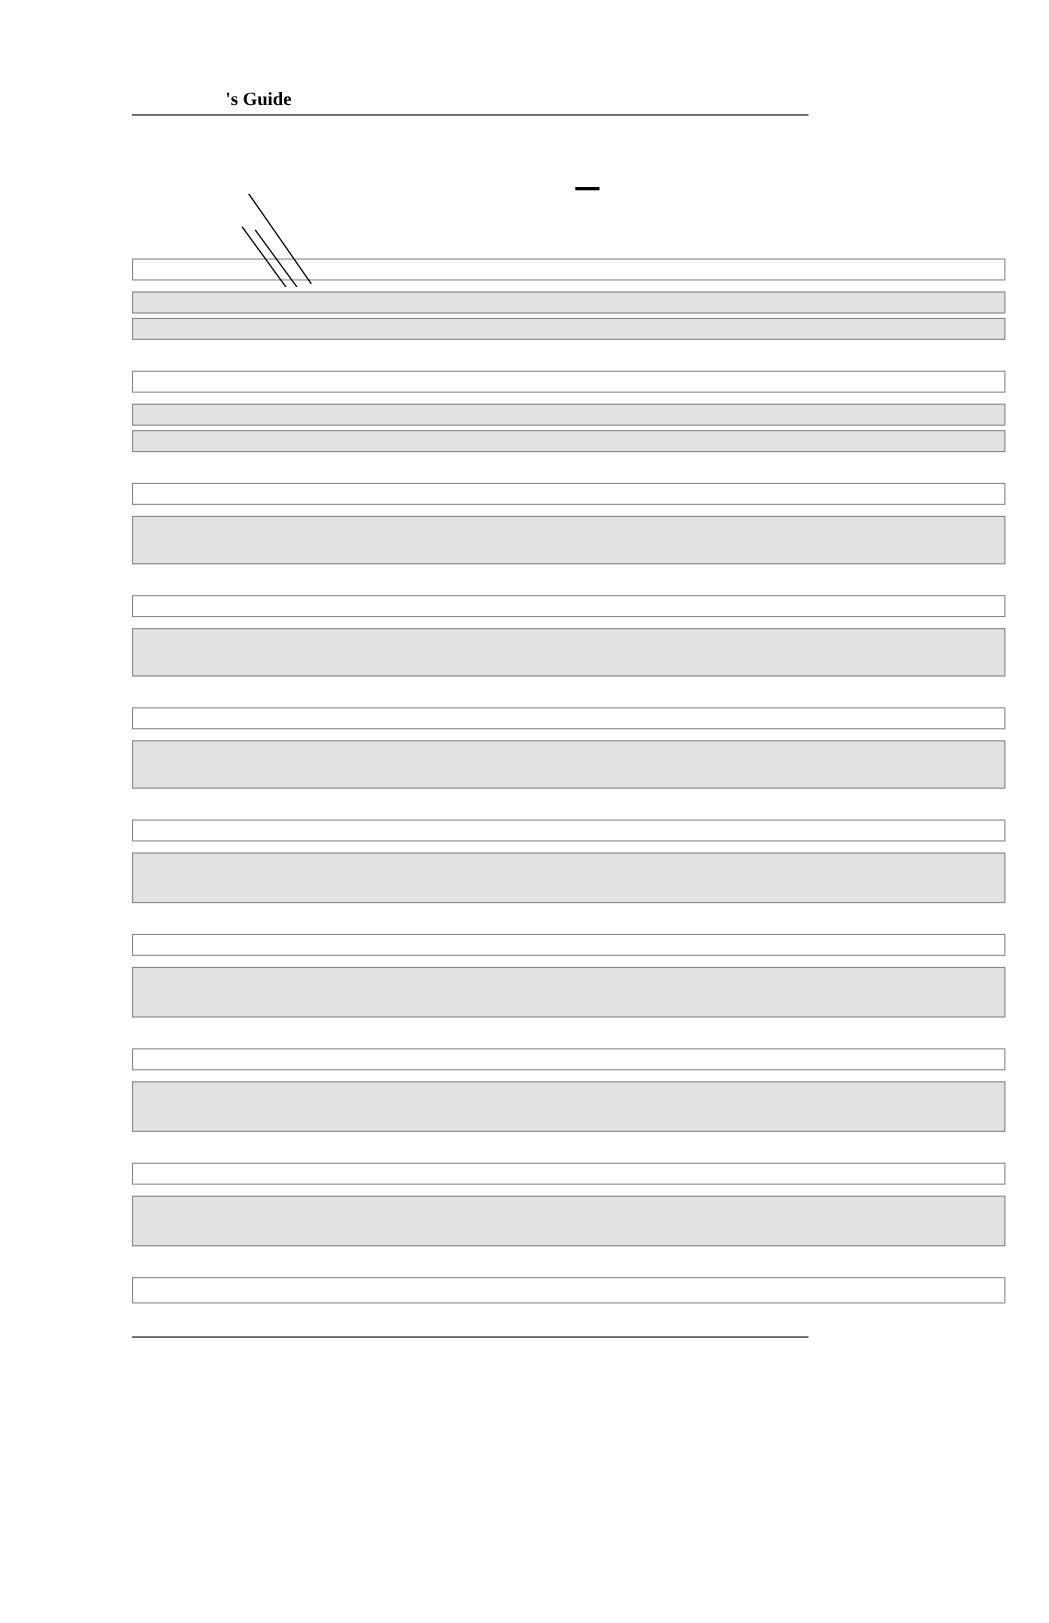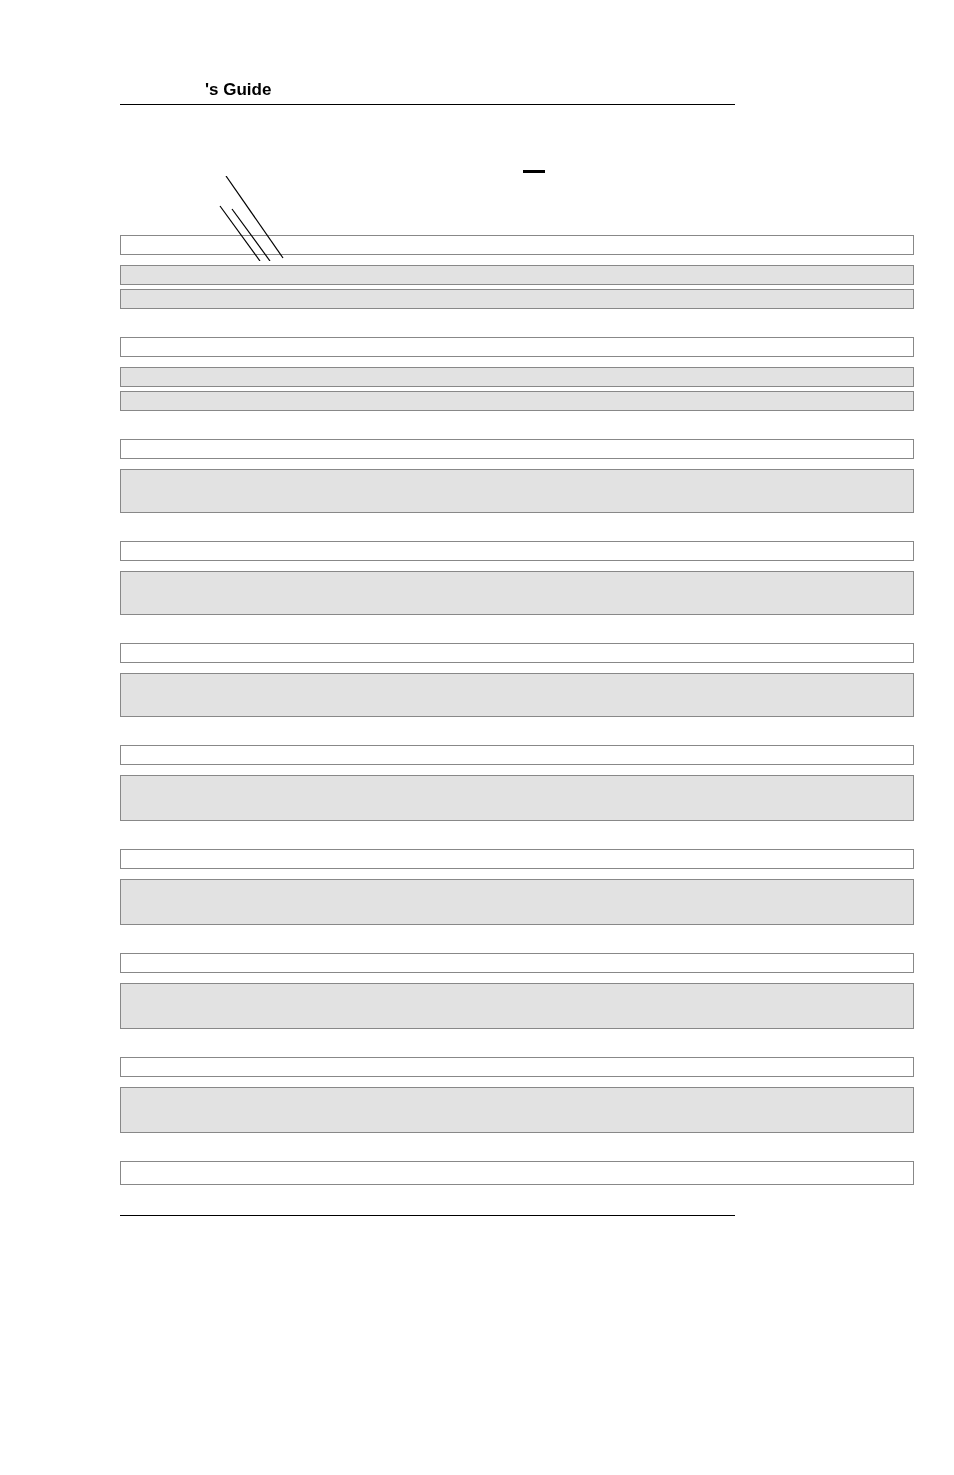--- a/index.html
+++ b/index.html
@@ -10,20 +10,21 @@
     body {
       background: #fff;
       width: 954px;
       height: 1475px;
       font-family: Arial, sans-serif;
       position: relative;
     }
     .page {
       padding: 80px 40px 40px 120px;
       position: relative;
+      font-family: Liberation Serif, serif;
     }
     .header-area {
       position: relative;
       margin-bottom: 50px;
     }
     .header-text {
       font-size: 17px;
       font-weight: bold;
       color: #000;
       padding-left: 85px;

